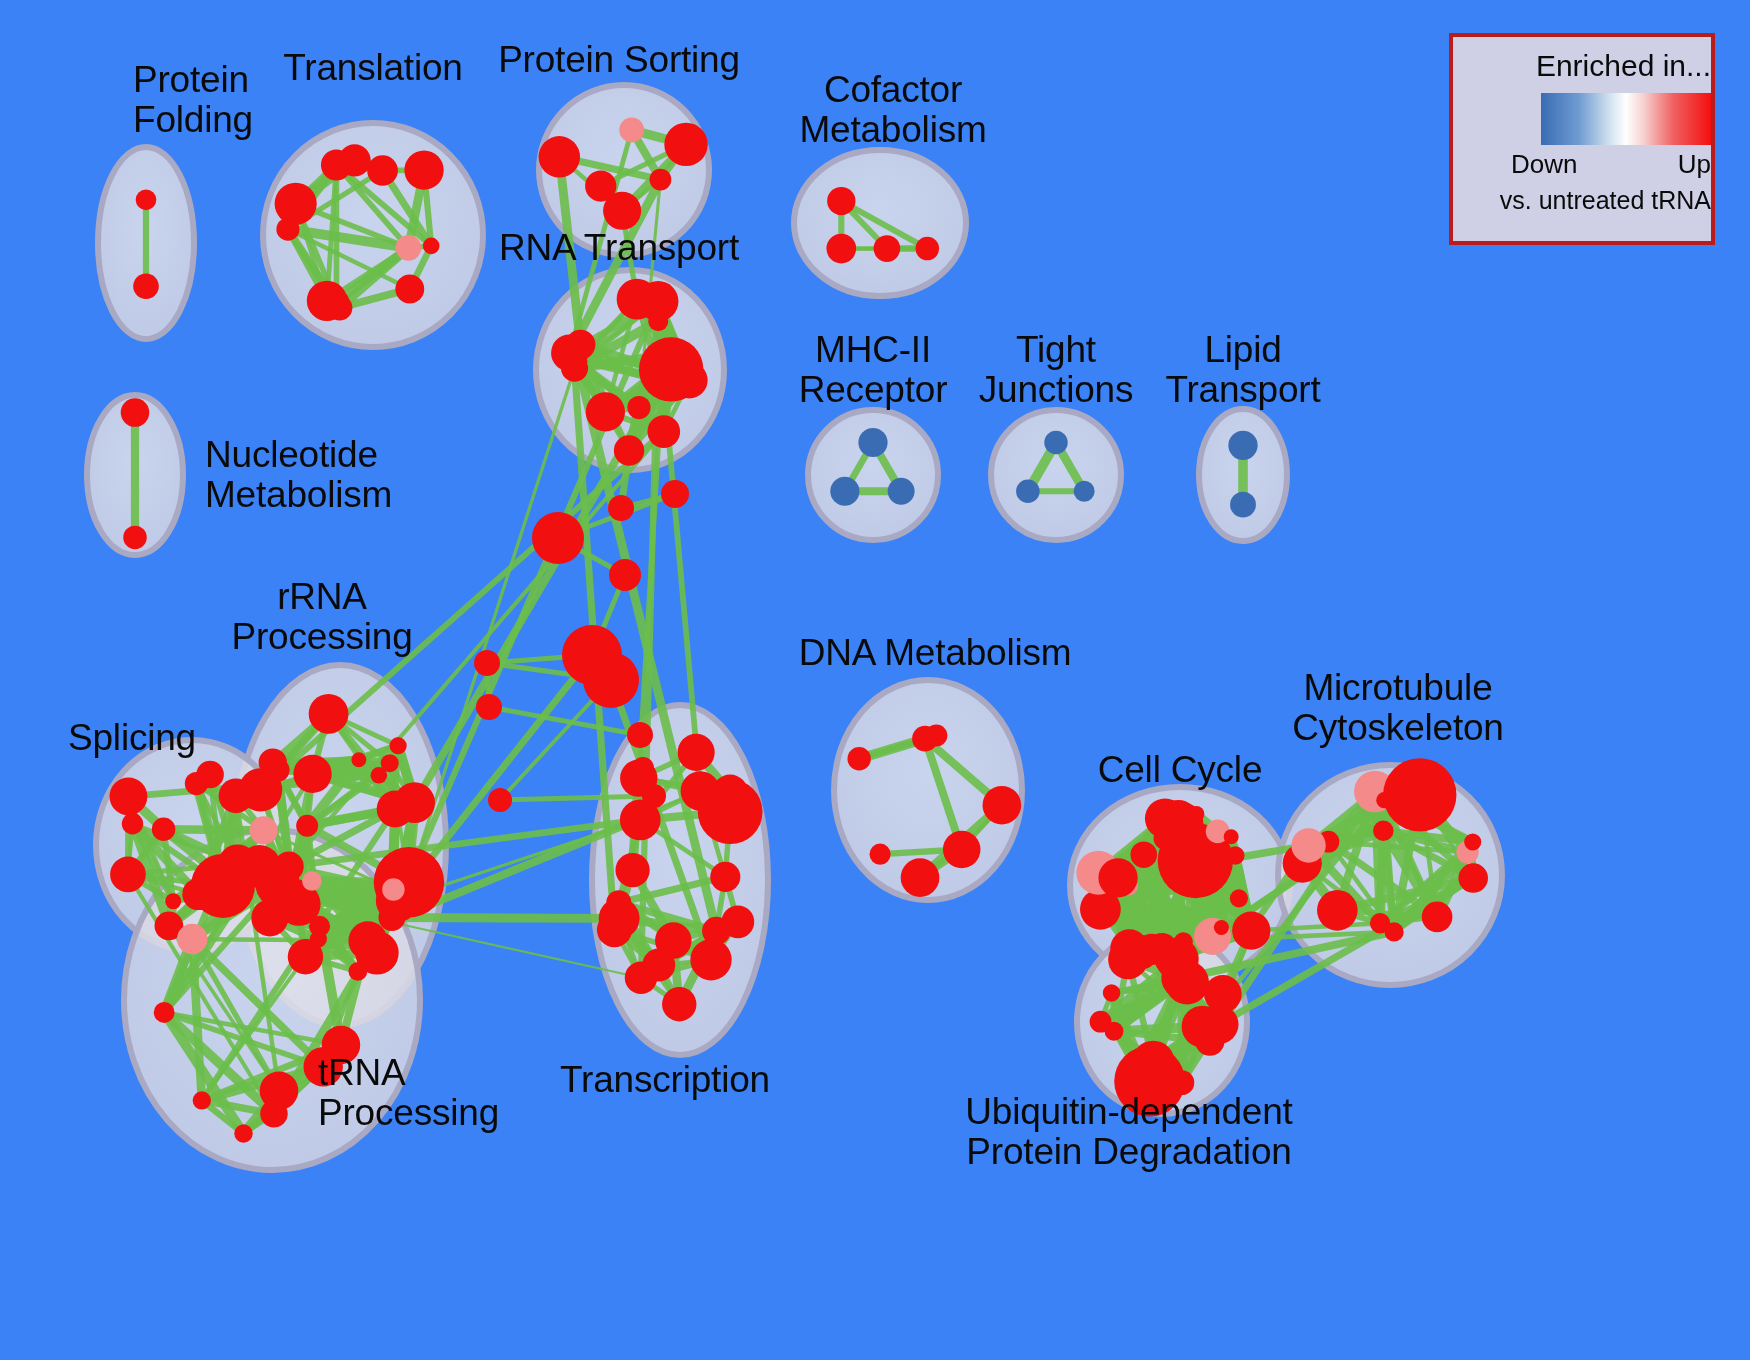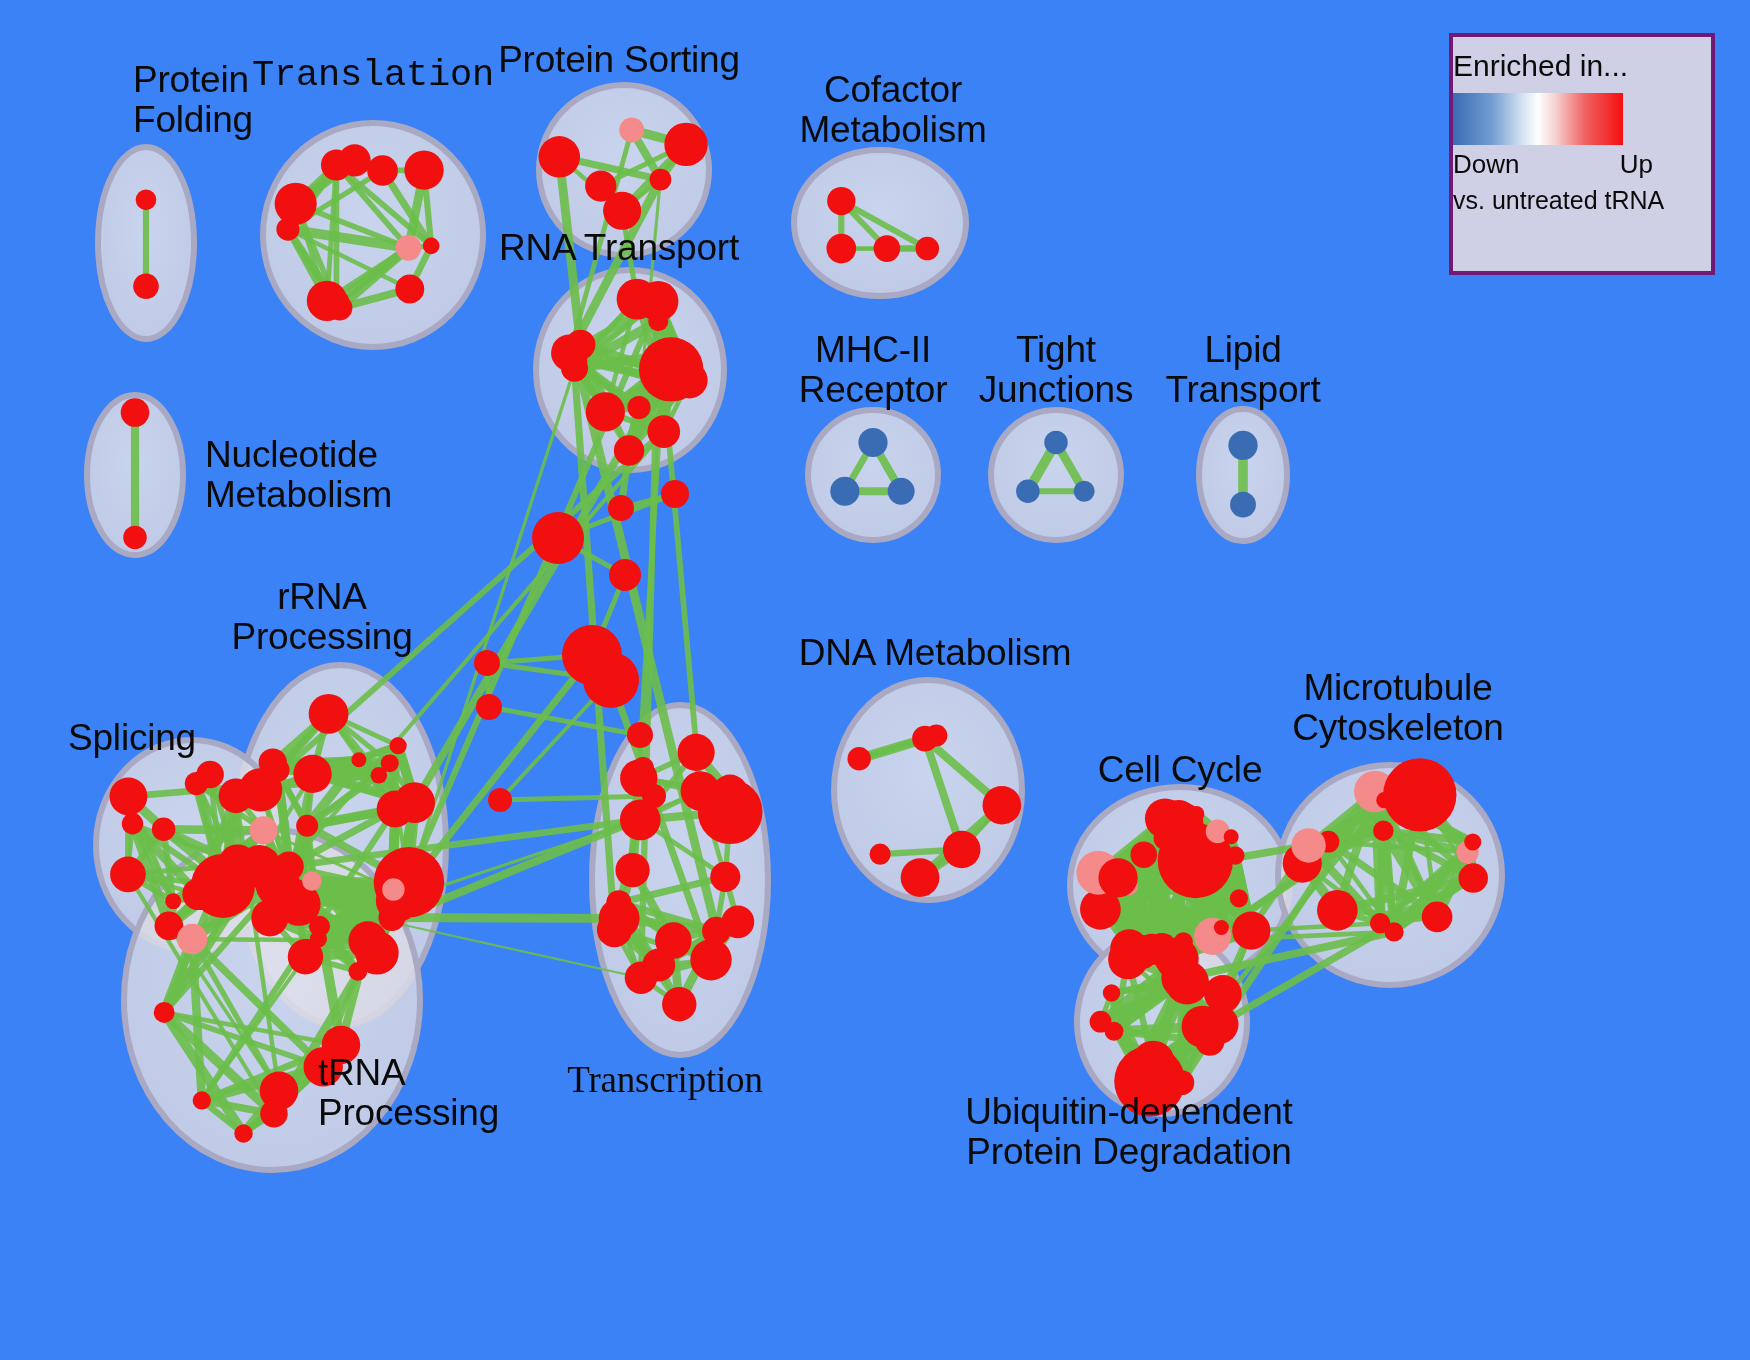--- a/index.html
+++ b/index.html
@@ -3,23 +3,23 @@
 <meta charset="utf-8">
 <style>
   html,body{margin:0;padding:0;background:#ffffff;}
   body{font-family:"Liberation Sans",sans-serif;}
   #stage{position:relative;width:1750px;height:1360px;background:#3b82f6;overflow:hidden;padding-left:20px;}
   #net{position:absolute;left:0;top:0;width:1750px;height:1360px;}
   .lbl{position:absolute;color:#0a0a0a;font-size:37px;line-height:1.07;font-weight:400;
        white-space:pre;letter-spacing:-0.2px;}
   .lbl.c{text-align:center;transform:translateX(-50%);}
   .lbl.l{text-align:left;}
-  #legend{position:absolute;left:1449px;top:33px;width:266px;height:242px;
-          background:#cfcfe6;border:4px solid #701a75;box-sizing:border-box;
-          display:flex;flex-direction:column;align-items:flex-start;}
+  #legend{position:absolute;left:1449px;top:33px;width:266px;height:212px;
+          background:#cfcfe6;border:4px solid #b91c1c;box-sizing:border-box;
+          display:flex;flex-direction:column;align-items:flex-end;}
   #legend .ttl{font-size:30px;color:#0a0a0a;margin-top:12px;}
   #legend .bar{width:170px;height:52px;margin-top:10px;
        background:linear-gradient(90deg,#3a6cb4 0%,#6e9bd0 22%,#cfe0ef 40%,#ffffff 50%,
                   #f7d2d2 60%,#f06060 78%,#f40f0f 100%);}
   #legend .ends{width:200px;display:flex;justify-content:space-between;margin-top:4px;}
   #legend .ends span{font-size:26px;color:#0a0a0a;}
   #legend .sub{font-size:25px;color:#0a0a0a;margin-top:6px;text-align:center;line-height:1.12;}
 </style>
 </head>
 <body>
@@ -1012,39 +1012,39 @@
         <circle cx="640" cy="735" r="13" fill="#f20f0f"></circle>
         <circle cx="643" cy="768" r="11" fill="#f20f0f"></circle>
         <circle cx="654" cy="796" r="12" fill="#f20f0f"></circle>
         <circle cx="500" cy="800" r="12" fill="#f20f0f"></circle>
       </g>
   </svg>
 
   <div id="labels">
       <div class="lbl l" style="left: 133px; top: 60px;">Protein
 Folding</div>
-      <div class="lbl c" style="left: 373px; top: 56px; font-family: Liberation Mono, monospace;">Translation</div>
+      <div class="lbl c" style="left: 373px; top: 48px;">Translation</div>
       <div class="lbl c" style="left: 619px; top: 40px;">Protein Sorting</div>
       <div class="lbl c" style="left: 619px; top: 228px; text-align: right;">RNA Transport</div>
       <div class="lbl c" style="left: 893px; top: 70px;">Cofactor
 Metabolism</div>
       <div class="lbl l" style="left: 205px; top: 435px;">Nucleotide
 Metabolism</div>
       <div class="lbl c" style="left: 873px; top: 330px;">MHC-II
 Receptor</div>
       <div class="lbl c" style="left: 1056px; top: 330px;">Tight
 Junctions</div>
       <div class="lbl c" style="left: 1243px; top: 330px;">Lipid
 Transport</div>
       <div class="lbl c" style="left: 322px; top: 577px;">rRNA
 Processing</div>
       <div class="lbl l" style="left: 68px; top: 718px;">Splicing</div>
       <div class="lbl l" style="left: 318px; top: 1053px;">tRNA
 Processing</div>
-      <div class="lbl c" style="left: 665px; top: 1060px; font-family: Liberation Serif, serif;">Transcription</div>
+      <div class="lbl c" style="left: 665px; top: 1060px;">Transcription</div>
       <div class="lbl c" style="left: 935px; top: 633px;">DNA Metabolism</div>
       <div class="lbl c" style="left: 1180px; top: 750px;">Cell Cycle</div>
       <div class="lbl c" style="left: 1398px; top: 668px;">Microtubule
 Cytoskeleton</div>
       <div class="lbl c" style="left: 1129px; top: 1092px;">Ubiquitin-dependent
 Protein Degradation</div>
     </div>
 
   <div id="legend">
     <div class="ttl">Enriched in...</div>

